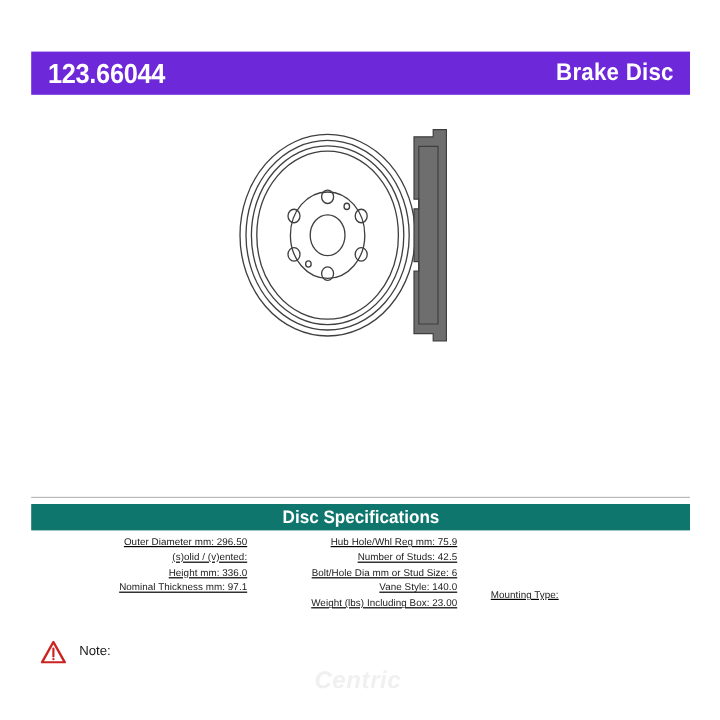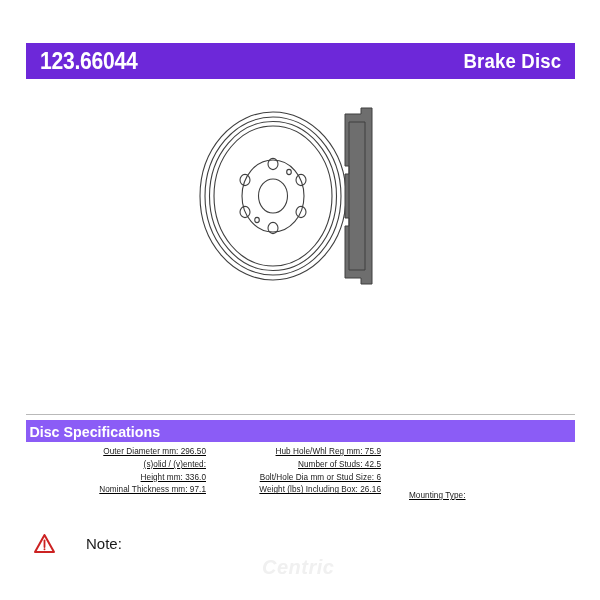--- a/index.html
+++ b/index.html
@@ -70,24 +70,24 @@
     background: #b9b9b9;
   }
 
   
   .specs-bar {
     position: absolute;
     left: 26px;
     top: 420px;
     width: 549px;
     height: 22px;
-    background: #8b5cf6;
+    background: #0f766e;
     display: flex;
     align-items: center;
-    justify-content: flex-start;
+    justify-content: center;
   }
   .specs-bar .specs-title {
     color: #ffffff;
     font-size: 15px;
     font-weight: bold;
     line-height: 1;
     transform: scaleX(0.95);
   }
 
   
@@ -127,24 +127,23 @@
   }
   .warn-icon {
     width: 21px;
     height: 19px;
     margin-left: 8px;
     margin-right: 11px;
     flex: 0 0 auto;
   }
   .warn-icon svg { display: block; }
   .note-label {
-    font-size: 15px;
+    font-size: 11px;
     color: #1a1a1a;
     line-height: 1;
-    margin-left: 20px;
   }
 
   
   .watermark {
     position: absolute;
     left: 262px;
     top: 556px;
     width: 130px;
     height: 26px;
     color: #f0f0f0;
@@ -210,21 +209,22 @@
     <div class="spec-line">Outer Diameter mm: 296.50</div>
     <div class="spec-line">(s)olid / (v)ented:</div>
     <div class="spec-line">Height mm: 336.0</div>
     <div class="spec-line">Nominal Thickness mm: 97.1</div>
   </div>
 
   <div class="spec-col spec-col-mid">
     <div class="spec-line">Hub Hole/Whl Reg mm: 75.9</div>
     <div class="spec-line">Number of Studs: 42.5</div>
     <div class="spec-line">Bolt/Hole Dia mm or Stud Size: 6</div>
-    <div class="spec-line">Weight (lbs) Including Box: 26.16</div>
+    <div class="spec-line">Vane Style: 140.0</div>
+    <div class="spec-line">Weight (lbs) Including Box: 23.00</div>
   </div>
 
   <div class="spec-col spec-col-right">
     <div class="spec-line">Mounting Type:</div>
   </div>
 
 </div>
 
 <div class="note-row">
   <span class="warn-icon">

